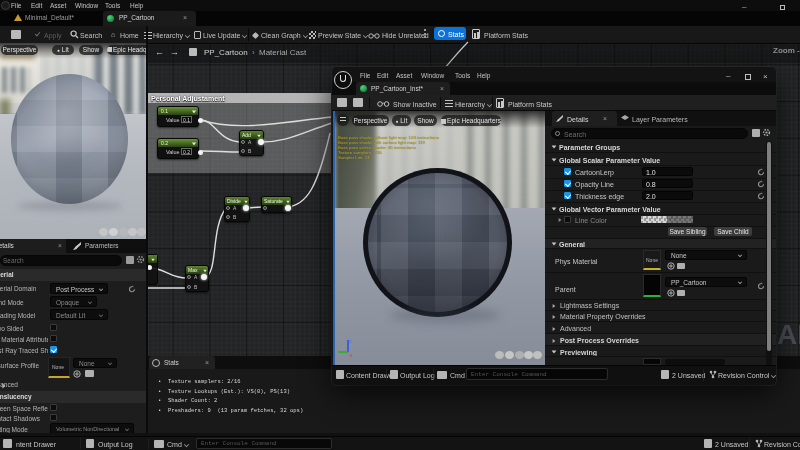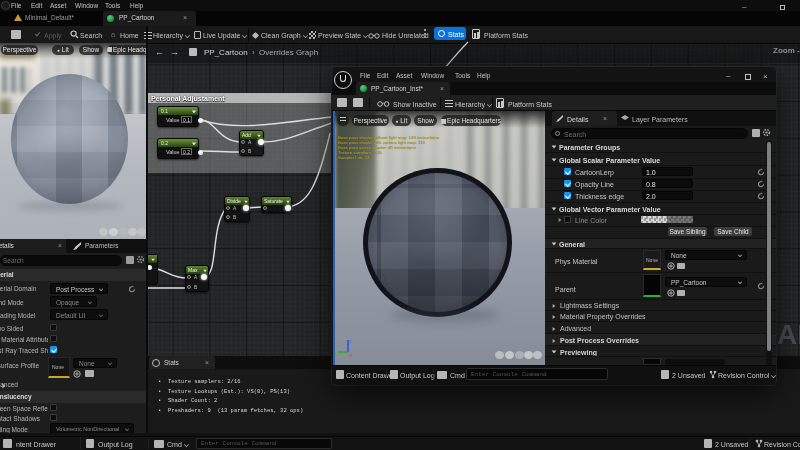--- a/index.html
+++ b/index.html
@@ -87,21 +87,21 @@
   background-size:4.6px 4.6px,4.6px 4.6px,36.8px 36.8px,36.8px 36.8px;
   background-position:0 0,0 0,24.5px 20.2px,24.5px 20.2px;">
 </div>
 
 <div class="abs" style="left:148px;top:44px;width:652px;height:19px;background:rgba(10,10,10,0.45);"></div>
 <div class="txt" style="left:155px;top:48px;color:#cfcfcf;font-size:9px;">←</div>
 <div class="txt" style="left:170px;top:48px;color:#cfcfcf;font-size:9px;">→</div>
 <div class="abs" style="left:189px;top:48px;width:8px;height:8px;background:#bbb;border-radius:1px;"></div>
 <div class="txt" style="left:204px;top:49px;font-size:8px;color:#d2d2d2;">PP_Cartoon</div>
 <div class="txt" style="left:252px;top:49px;font-size:8px;color:#8f8f8f;">›</div>
-<div class="txt" style="left:259px;top:49px;font-size:8px;color:#a9a9a9;">Overrides Graph</div>
+<div class="txt" style="left:259px;top:49px;font-size:8px;color:#a9a9a9;">Material Cast</div>
 <div class="txt" style="left:773px;top:47px;font-size:8px;color:#8f8f8f;font-weight:bold;">Zoom -4</div>
 
 <div class="txt" style="left:777px;top:321px;font-size:28px;font-weight:bold;color:#4a4f54;">AL</div>
 
 <div class="abs" style="left:148px;top:93px;width:184px;height:10px;background:#b5b5b5;"></div>
 <div class="txt" style="left:151px;top:94.5px;font-size:7px;font-weight:bold;color:#fdfdfd;text-shadow:0 0 2px #222,0 1px 1px #222;">Personal Adjustament</div>
 <div class="abs" style="left:148px;top:103px;width:184px;height:70px;background:rgba(170,170,170,0.42);"></div>
 
 <svg class="abs" style="left:148px;top:44px;" width="652" height="389" viewBox="0 0 652 389">
   <g fill="none" stroke="#dedede" stroke-width="1.4">

